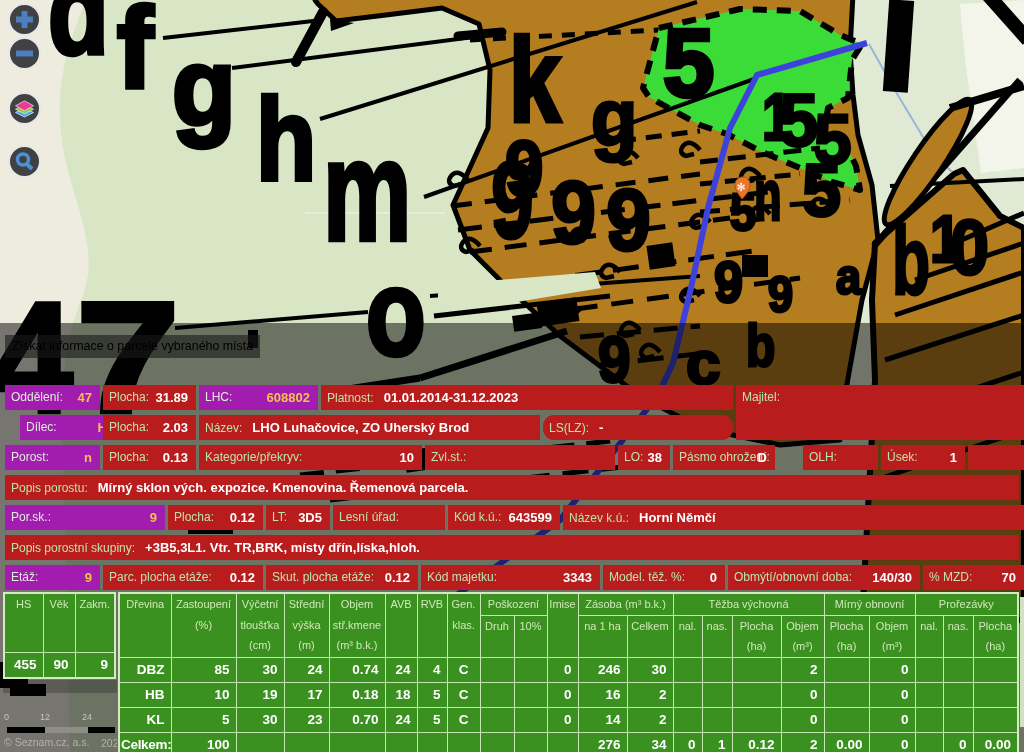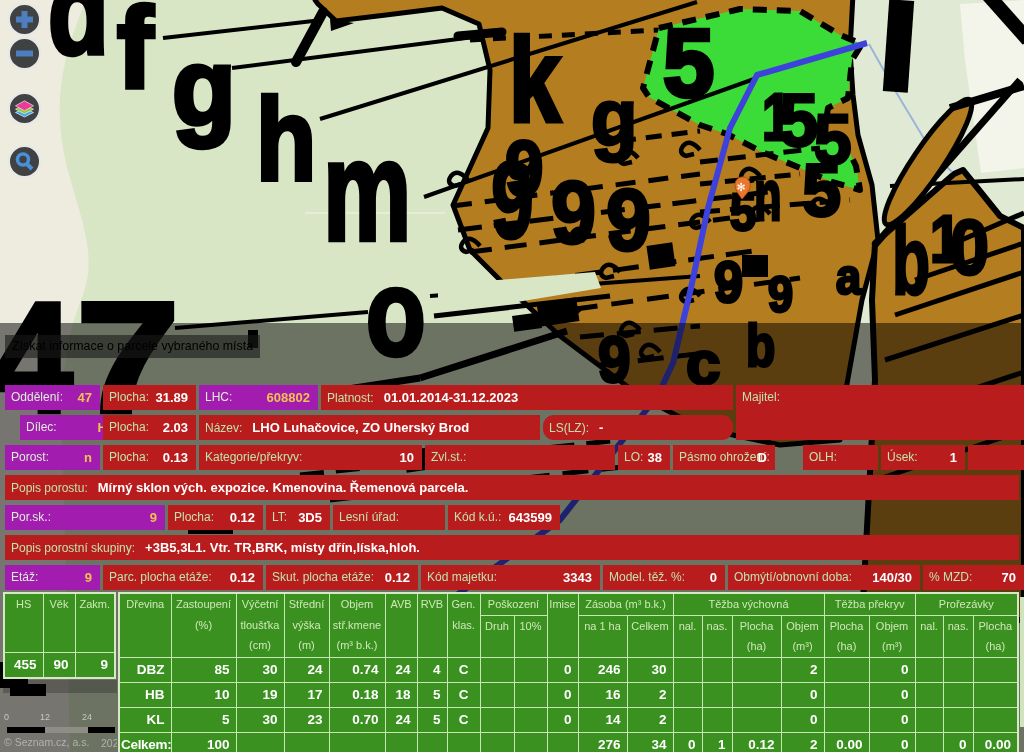--- a/index.html
+++ b/index.html
@@ -190,20 +190,21 @@
 <div class="cell g" style="left:673px;top:445px;width:102px;"><span class="l">Pásmo ohrožení:</span><b class="v">D</b></div>
 <div class="cell g" style="left:803px;top:445px;width:75px;"><span class="l">OLH:</span></div>
 <div class="cell g" style="left:881px;top:445px;width:84px;"><span class="l">Úsek:</span><b class="v">1</b></div>
 <div class="cell g" style="left:968px;top:445px;width:56px;"></div>
 <div class="cell g" style="left:5px;top:475px;width:1014px;"><span class="l">Popis porostu:</span><b class="vl">Mírný sklon vých. expozice. Kmenovina. Řemenová parcela.</b></div>
 <div class="cell gray" style="left:5px;top:505px;width:160px;"><span class="l">Por.sk.:</span><b class="v">9</b></div>
 <div class="cell g" style="left:168px;top:505px;width:95px;"><span class="l">Plocha:</span><b class="v">0.12</b></div>
 <div class="cell g" style="left:266px;top:505px;width:64px;"><span class="l">LT:</span><b class="v">3D5</b></div>
 <div class="cell g" style="left:333px;top:505px;width:112px;"><span class="l">Lesní úřad:</span></div>
 <div class="cell g" style="left:448px;top:505px;width:112px;"><span class="l">Kód k.ú.:</span><b class="v">643599</b></div>
+<div class="cell g" style="left:563px;top:505px;width:461px;"><span class="l">Název k.ú.:</span><b class="vl">Horní Němčí</b></div>
 <div class="cell g" style="left:5px;top:535px;width:1014px;"><span class="l">Popis porostní skupiny:</span><b class="vl">+3B5,3L1. Vtr. TR,BRK, místy dřín,líska,hloh.</b></div>
 <div class="cell gray" style="left:5px;top:565px;width:95px;"><span class="l">Etáž:</span><b class="v">9</b></div>
 <div class="cell g" style="left:103px;top:565px;width:160px;"><span class="l">Parc. plocha etáže:</span><b class="v">0.12</b></div>
 <div class="cell g" style="left:266px;top:565px;width:152px;"><span class="l">Skut. plocha etáže:</span><b class="v">0.12</b></div>
 <div class="cell g" style="left:421px;top:565px;width:179px;"><span class="l">Kód majetku:</span><b class="v">3343</b></div>
 <div class="cell g" style="left:603px;top:565px;width:122px;"><span class="l">Model. těž. %:</span><b class="v">0</b></div>
 <div class="cell g" style="left:728px;top:565px;width:192px;"><span class="l">Obmýtí/obnovní doba:</span><b class="v">140/30</b></div>
 <div class="cell g" style="left:923px;top:565px;width:101px;"><span class="l">% MZD:</span><b class="v">70</b></div>
 <table class="ft" style="left:3px;top:592px;border:2px solid #d7e8c6;">
 <colgroup>
@@ -256,21 +257,21 @@
           <th rowspan="2">Výčetní<br>tloušťka<br>(cm)</th>
           <th rowspan="2">Střední<br>výška<br>(m)</th>
           <th rowspan="2">Objem<br>stř.kmene<br>(m³ b.k.)</th>
           <th rowspan="2">AVB</th>
           <th rowspan="2">RVB</th>
           <th rowspan="2">Gen.<br>klas.</th>
           <th colspan="2" class="gn">Poškození</th>
           <th rowspan="2">Imise</th>
           <th colspan="2" class="gn">Zásoba (m³ b.k.)</th>
           <th colspan="4" class="gn">Těžba výchovná</th>
-          <th colspan="2" class="gn">Těžba překryv</th>
+          <th colspan="2" class="gn">Mírný obnovní</th>
           <th colspan="3" class="gn">Prořezávky</th>
 </tr>
 <tr style="height:38px">
 <th>Druh</th>
           <th>10%</th>
           <th>na 1 ha</th>
           <th>Celkem</th>
           <th>nal.</th>
           <th>nas.</th>
           <th>Plocha<br>(ha)</th>

